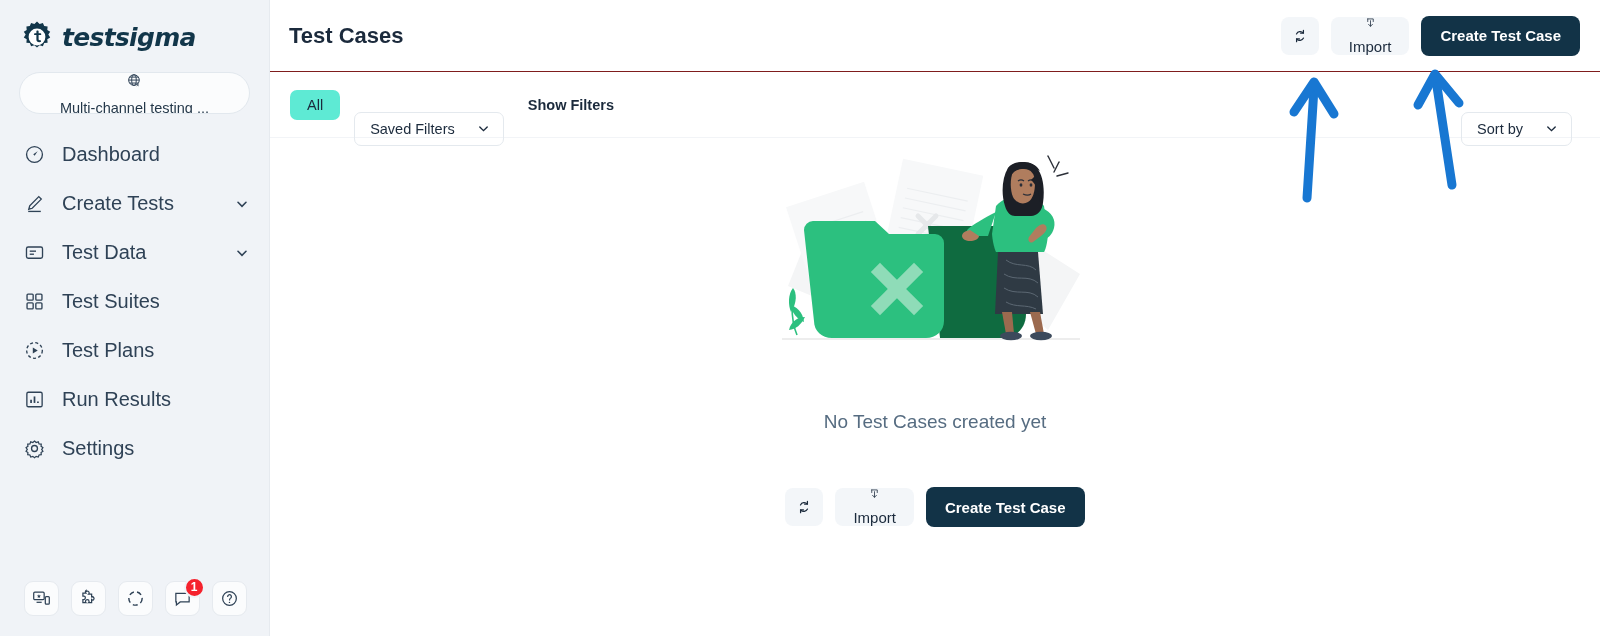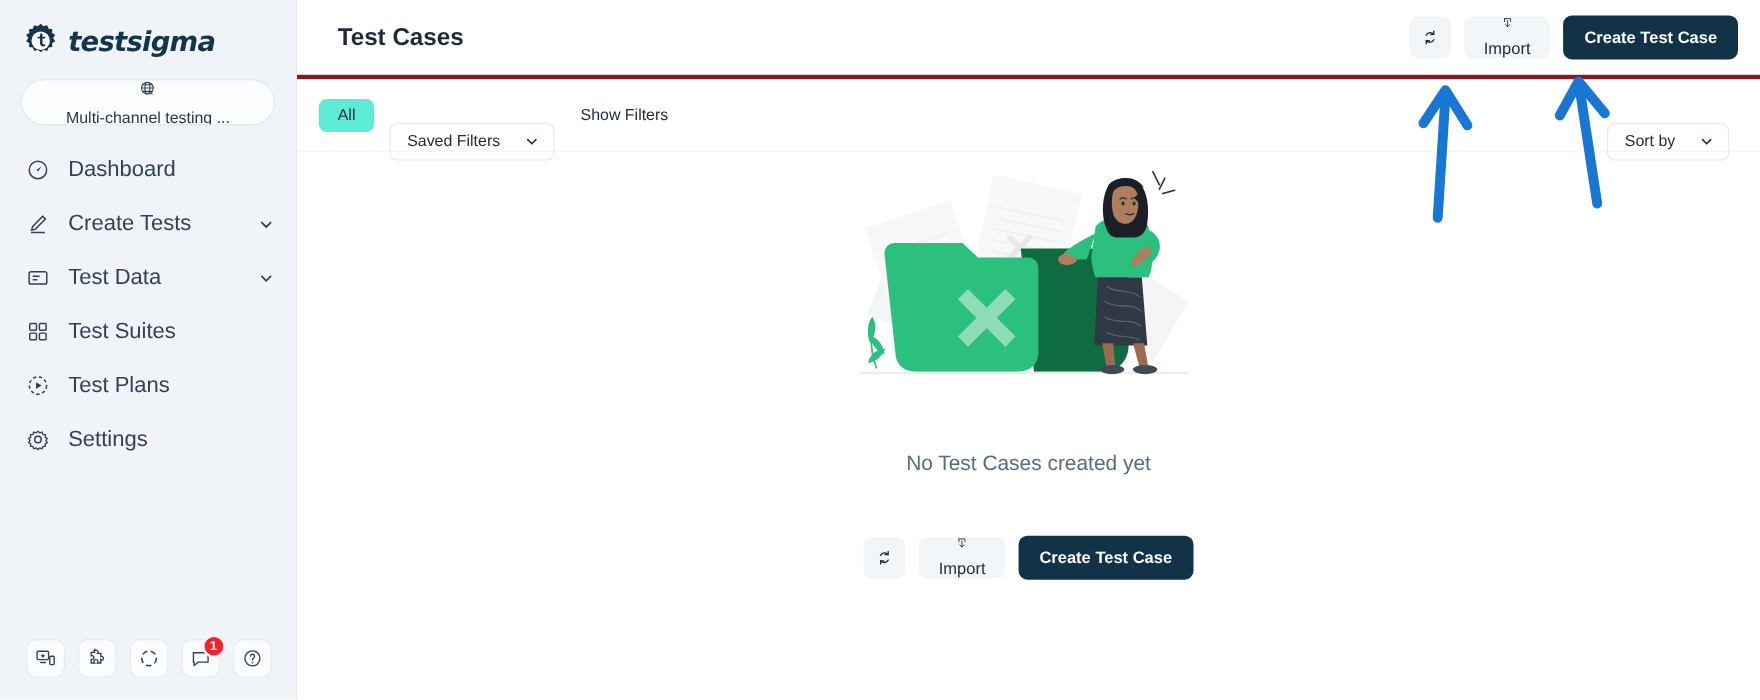--- a/index.html
+++ b/index.html
@@ -73,23 +73,23 @@
     min-width: 21px; height: 21px; border-radius: 50%;
     background: #f5222d; color: #fff;
     font-size: 12px; font-weight: bold;
     display: flex; align-items: center; justify-content: center;
     border: 2px solid #f0f3f7;
   }
 
   
   .main { flex: 1; height: 636px; position: relative; background: #fff; }
   .topbar {
-    height: 72px; border-bottom: 4px solid #7f1d1d;
+    height: 72px; border-bottom: 1px solid #7f1d1d;
     display: flex; align-items: center;
-    padding: 0 20px 0 37px;
+    padding: 0 20px 0 19px;
   }
   .page-title { font-size: 22px; color: #1b2a3c; flex: 1; }
   .topbar-actions { display: flex; align-items: center; gap: 12px; }
   .icon-btn {
     width: 38px; height: 38px; border-radius: 8px;
     background: #f3f6f9; border: none;
     display: flex; align-items: center; justify-content: center;
     cursor: pointer;
   }
   .ghost-btn {
@@ -119,21 +119,21 @@
     cursor: pointer;
   }
   .select-box {
     border: 1px solid #e4e9ee; border-radius: 7px;
     height: 34px; display: flex; align-items: center; gap: 22px;
     padding: 0 13px 0 15px; cursor: pointer;
     font-size: 14.5px; color: #1b2a3c; margin-top: 48px;
   }
   .show-filters {
     font-size: 14.5px; color: #1b2a3c; cursor: pointer;
-    margin-left: 10px; font-weight: 400;
+    margin-left: 10px; font-weight: 700;
   }
   .spacer { flex: 1; }
 
   
   .empty {
     display: flex; flex-direction: column; align-items: center;
     padding-top: 16px;
     gap: 28px;
   }
   .empty-illus { width: 310px; height: 205px; }
@@ -220,20 +220,29 @@
       </div>
 
       <div class="nav-item">
         <svg class="nav-ico" viewBox="0 0 22 22" fill="none" stroke="#2f4256" stroke-width="1.4">
           <circle cx="11" cy="11" r="8.2" stroke-dasharray="3.2 2.4"></circle>
           <path d="M9.2 7.8l5.2 3.2-5.2 3.2z" fill="#2f4256" stroke="none"></path>
         </svg>
         <span class="nav-label">Test Plans</span>
       </div>
 
+      <div class="nav-item">
+        <svg class="nav-ico" viewBox="0 0 22 22" fill="none" stroke="#2f4256" stroke-width="1.4">
+          <rect x="3" y="3.4" width="16" height="15.2" rx="1.6"></rect>
+          <line x1="7.4" y1="14.6" x2="7.4" y2="11.2" stroke-width="1.8"></line>
+          <line x1="11" y1="14.6" x2="11" y2="7.8" stroke-width="1.8"></line>
+          <line x1="14.6" y1="14.6" x2="14.6" y2="13.2" stroke-width="1.8"></line>
+        </svg>
+        <span class="nav-label">Run Results</span>
+      </div>
 
       <div class="nav-item">
         <svg class="nav-ico" viewBox="0 0 22 22" fill="none" stroke="#2f4256" stroke-width="1.4">
           <path d="M11 2.6l1.9 1.6 2.4-0.7 0.9 2.3 2.5 0.3 -0.2 2.5 2.1 1.4 -1.4 2.1 1.4 2.1 -2.1 1.4 0.2 2.5 -2.5 0.3 -0.9 2.3 -2.4-0.7 -1.9 1.6 -1.9-1.6 -2.4 0.7 -0.9-2.3 -2.5-0.3 0.2-2.5 -2.1-1.4 1.4-2.1 -1.4-2.1 2.1-1.4 -0.2-2.5 2.5-0.3 0.9-2.3 2.4 0.7z" transform="scale(0.92) translate(0.95,0.9)"></path>
           <circle cx="11" cy="11" r="3.1"></circle>
         </svg>
         <span class="nav-label">Settings</span>
       </div>
     </nav>
 

